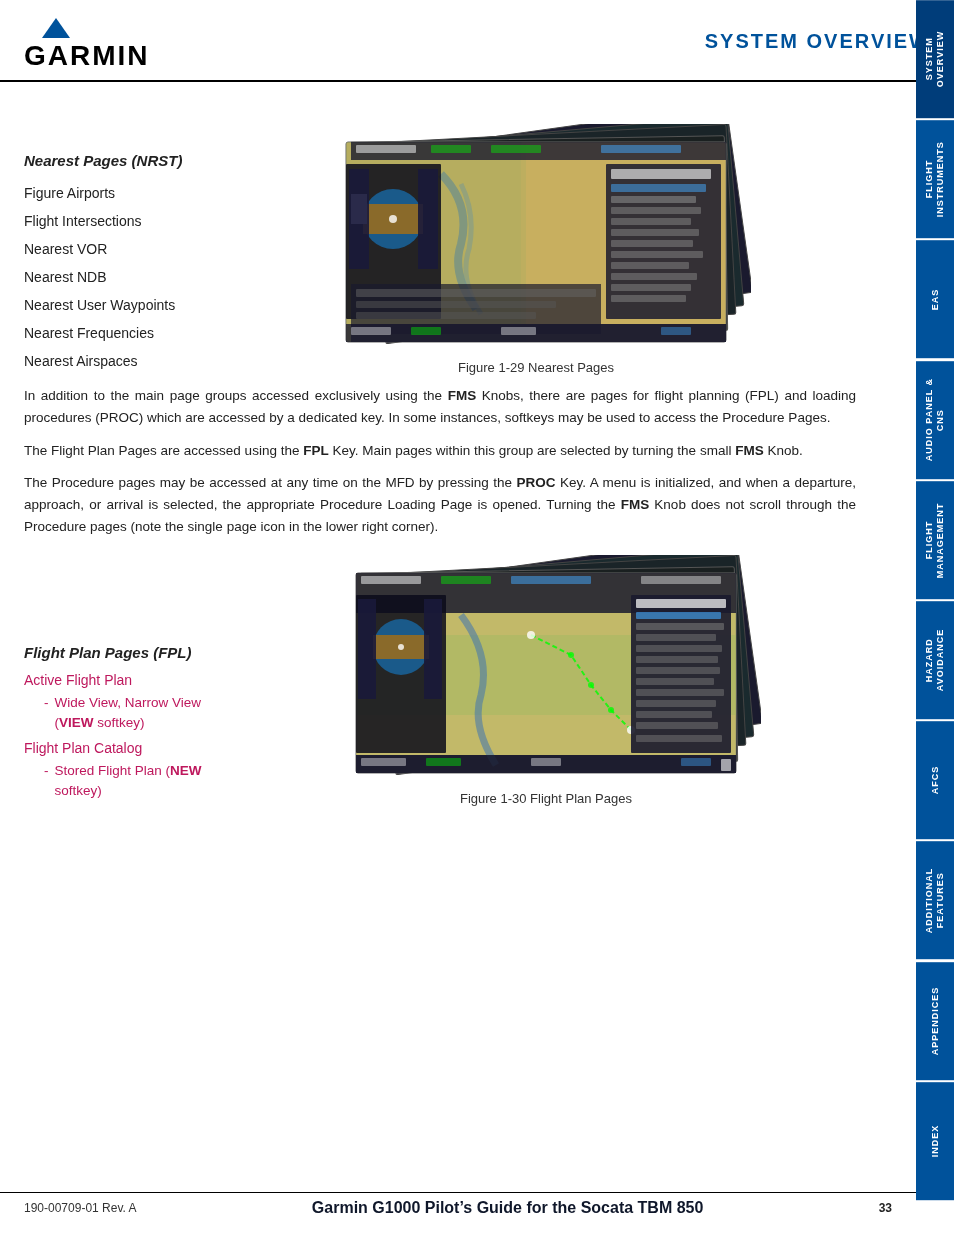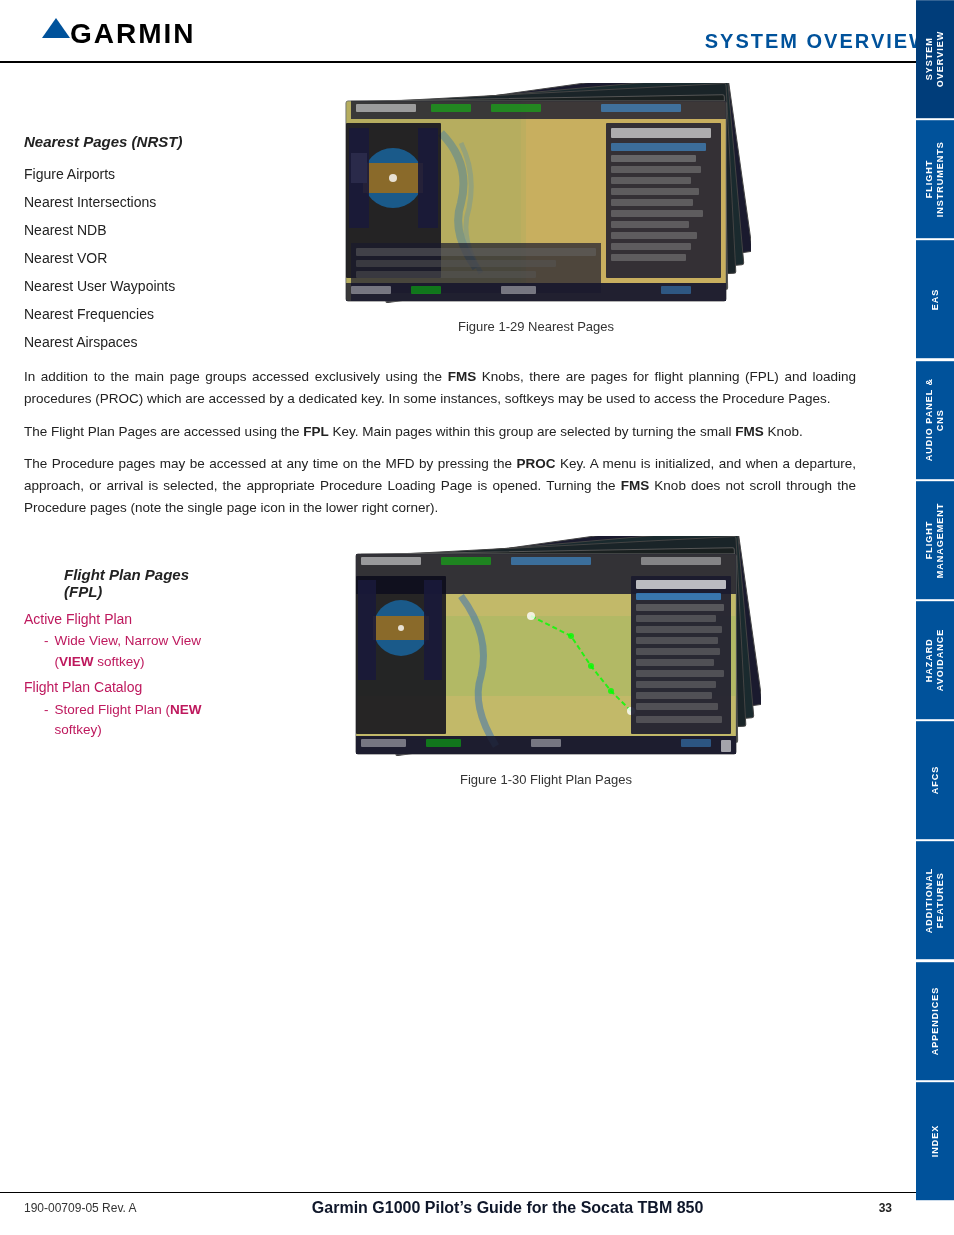--- a/index.html
+++ b/index.html
@@ -17,21 +17,21 @@
     .header {
       display: flex;
       justify-content: space-between;
       align-items: flex-start;
       padding: 18px 24px 0 24px;
       border-bottom: 2px solid #000;
       padding-bottom: 8px;
     }
     .garmin-logo {
       display: flex;
-      flex-direction: row;
+      flex-direction: column;
       align-items: flex-start;
     }
     .garmin-triangle {
       width: 0;
       height: 0;
       border-left: 14px solid transparent;
       border-right: 14px solid transparent;
       border-bottom: 20px solid #00529B;
       margin-left: 18px;
       margin-bottom: 2px;
@@ -90,21 +90,21 @@
     .main-content {
       padding: 10px 60px 10px 24px;
       margin-right: 38px;
     }
 
     
     .figure-area {
       display: flex;
       gap: 12px;
       margin: 10px 0 6px 0;
-      align-items: flex-start;
+      align-items: flex-end;
     }
     .figure-left {
       min-width: 180px;
       max-width: 200px;
     }
     .figure-center {
       flex: 1;
       display: flex;
       flex-direction: column;
       align-items: center;
@@ -145,21 +145,20 @@
 
     
     .fpl-section {
       margin-top: 16px;
     }
     .fpl-title {
       font-size: 15px;
       font-weight: 900;
       margin-bottom: 8px;
       font-style: italic;
-      margin-left: 40px;
     }
     .fpl-list {
       list-style: none;
       font-size: 14px;
       color: #be185d;
     }
     .fpl-list > li {
       margin-bottom: 4px;
       line-height: 1.7;
     }
@@ -231,23 +230,23 @@
 
 <div class="main-content">
 
   <div class="figure-area">
 
     <div class="figure-left">
       <div style="height:50px;"></div>
       <div class="nearest-pages-title">Nearest Pages (NRST)</div>
       <ul class="nearest-pages-list">
         <li>Figure Airports</li>
-        <li>Nearest Intersections</li>
+        <li>Flight Intersections</li>
+        <li>Nearest VOR</li>
         <li>Nearest NDB</li>
-        <li>Nearest VOR</li>
         <li>Nearest User Waypoints</li>
         <li>Nearest Frequencies</li>
         <li>Nearest Airspaces</li>
       </ul>
     </div>
 
     <div class="figure-center">
 
       <div style="position:relative; width:430px; height:230px;">
         <svg width="430" height="230" xmlns="http://www.w3.org/2000/svg">
@@ -409,16 +408,16 @@
           <rect x="390" y="204" width="10" height="12" rx="1" fill="#fff" opacity="0.6"></rect>
         </svg>
       </div>
       <div class="figure-caption">Figure 1-30  Flight Plan Pages</div>
     </div>
   </div>
 
 </div>
 
 <div class="footer">
-  <div class="footer-left">190-00709-05  Rev. A</div>
+  <div class="footer-left">190-00709-01  Rev. A</div>
   <div class="footer-center">Garmin G1000 Pilot’s Guide for the Socata TBM 850</div>
   <div class="footer-right">33</div>
 </div>
 
 </body></html>

